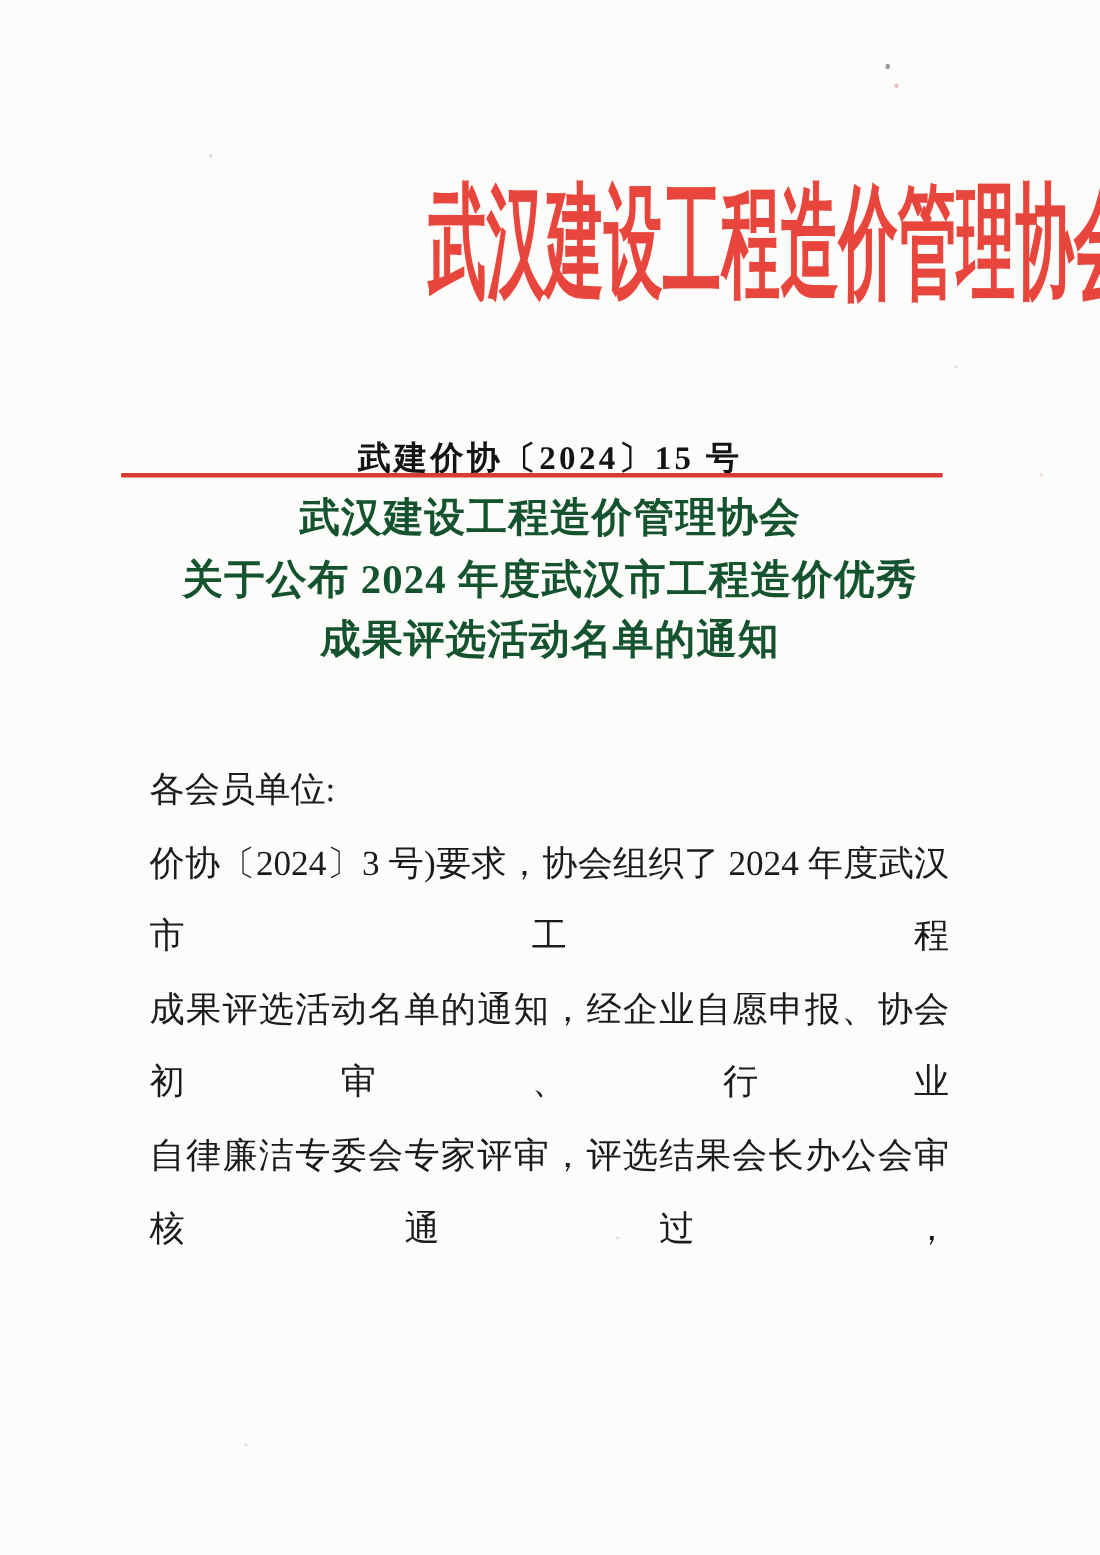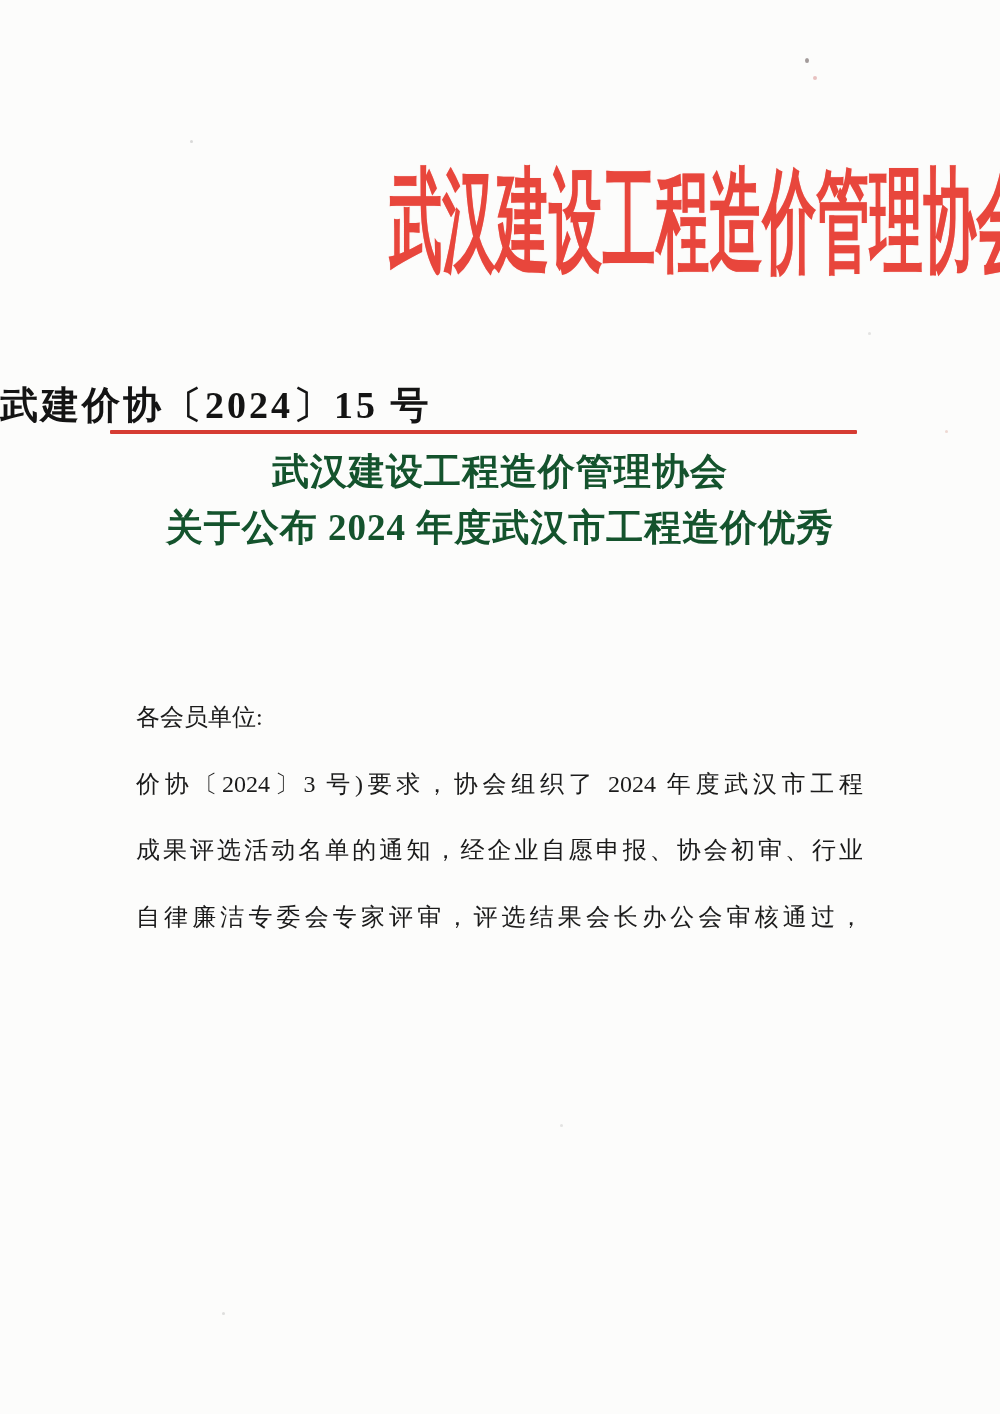--- a/index.html
+++ b/index.html
@@ -30,22 +30,23 @@
     font-size:108px;
     font-weight:bold;
     line-height:140px;
     color:var(--red-letterhead);
     letter-spacing:1px;
     transform:scale(0.49,1.05);
     transform-origin:center center;
     text-shadow:0 0 1px rgba(232,70,60,.55);
   }
   .doc-number{
-    position:absolute;top:380px;left:0;right:0;
-    font-size:38px;
+    position:absolute;top:396px;left:0;right:0;
+    text-align:center;
+    font-size:30px;
     font-weight:600;
     letter-spacing:3px;
     color:#141414;
   }
   .red-rule{
     position:absolute;top:430px;left:110px;
     width:747px;height:4px;
     background:var(--red-rule);
     border-radius:1px;
   }
@@ -54,21 +55,21 @@
     text-align:center;
     font-size:37px;
     font-weight:bold;
     line-height:55.5px;
     letter-spacing:1px;
     color:#14532d;
   }
   .body-block{
     position:absolute;top:684px;left:136px;
     width:727px;
-    font-size:24px;
+    font-size:32px;
     line-height:66.5px;
     color:#1b1b1b;
   }
   .body-line{
     white-space:nowrap;
   }
   .body-line.justify{
     white-space:normal;
     text-align:justify;
     text-align-last:justify;
@@ -99,20 +100,21 @@
     <span class="letterhead-inner">武汉建设工程造价管理协会文件</span>
   </div>
 
   <div class="doc-number">武建价协〔2024〕15 号</div>
 
   <div class="red-rule"></div>
 
   <div class="doc-title">
     <div>武汉建设工程造价管理协会</div>
     <div>关于公布 2024 年度武汉市工程造价优秀</div>
+    <div>成果评选活动名单的通知</div>
   </div>
 
   <div class="body-block">
     <div class="body-line">各会员单位:</div>
     <div id="body-lines">
         <div class="body-line justify">价协〔2024〕3 号)要求，协会组织了 2024 年度武汉市工程</div>
         <div class="body-line justify">成果评选活动名单的通知，经企业自愿申报、协会初审、行业</div>
         <div class="body-line justify">自律廉洁专委会专家评审，评选结果会长办公会审核通过，</div>
       </div>
   </div>

